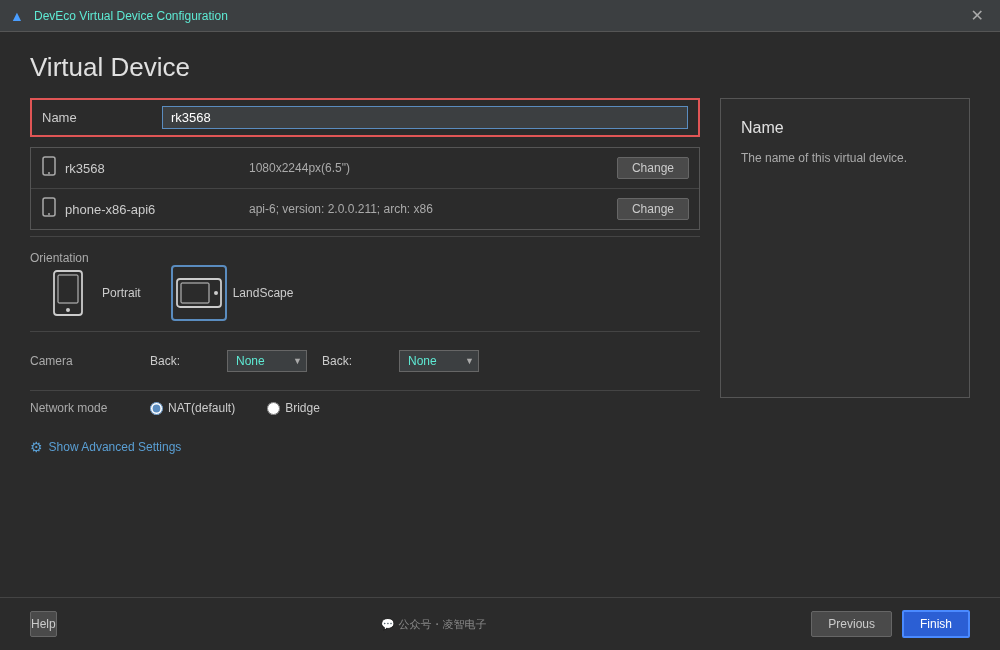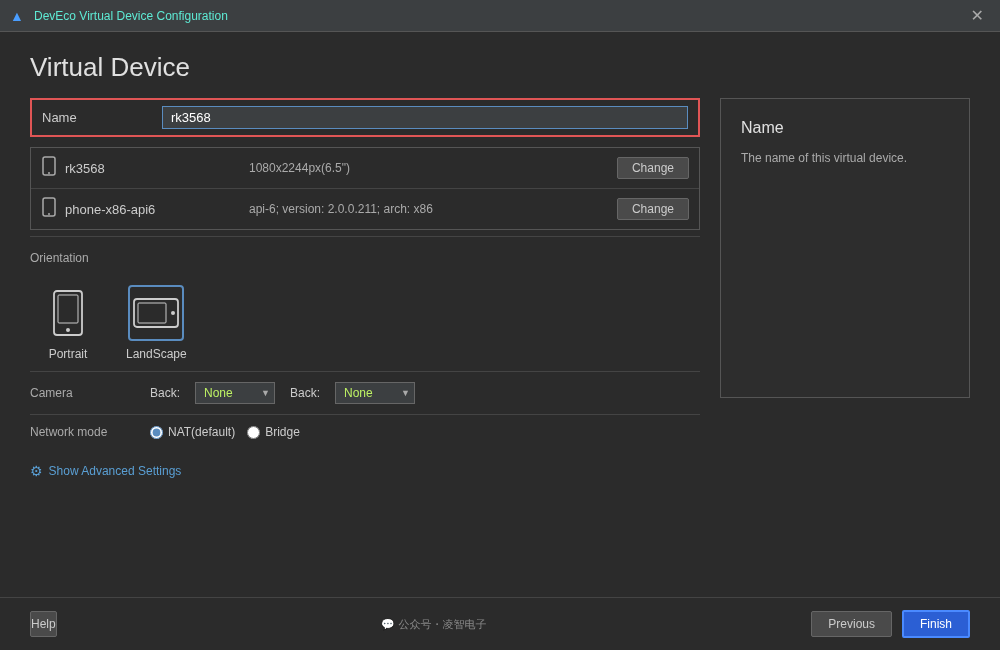--- a/index.html
+++ b/index.html
@@ -141,33 +141,33 @@
 
     
     .section {
       padding: 14px 10px 10px 0;
       border-top: 1px solid #444;
       margin-top: 6px;
     }
     .section-label {
       color: #aaaaaa;
       font-size: 12px;
-      margin-bottom: 20px;
+      margin-bottom: 0;
     }
 
     
     .orientation-options {
       display: flex;
       gap: 30px;
       align-items: center;
       margin-left: 10px;
     }
     .orientation-item {
       display: flex;
-      flex-direction: column;
+      flex-direction: row;
       align-items: center;
       gap: 6px;
       cursor: pointer;
     }
     .orientation-item.active .orient-icon-wrap {
       border: 2px solid #5a8cbf;
     }
     .orient-icon-wrap {
       width: 56px;
       height: 56px;
@@ -180,49 +180,50 @@
     .orient-label {
       font-size: 12px;
       color: #cccccc;
     }
 
     
     .camera-section {
       display: flex;
       align-items: center;
       gap: 0;
-      padding: 10px 0;
+      padding: 18px 0;
       border-top: 1px solid #444;
     }
     .camera-label {
       width: 120px;
       color: #aaaaaa;
       font-size: 12px;
     }
     .camera-controls {
       display: flex;
       align-items: center;
       gap: 15px;
     }
     .cam-label {
       color: #cccccc;
       font-size: 12px;
     }
     .cam-select {
       background: #3c3f41;
       border: 1px solid #666;
-      color: #bef264;
+      color: #5eead4;
       padding: 3px 8px;
       font-size: 12px;
       cursor: pointer;
       min-width: 80px;
       appearance: none;
       -webkit-appearance: none;
       padding-right: 22px;
       position: relative;
+      margin-left: 32px;
     }
     .select-wrapper {
       position: relative;
       display: inline-block;
     }
     .select-wrapper::after {
       content: '▼';
       position: absolute;
       right: 5px;
       top: 50%;
@@ -239,21 +240,21 @@
       padding: 10px 0;
       border-top: 1px solid #444;
     }
     .network-label {
       width: 120px;
       color: #aaaaaa;
       font-size: 12px;
     }
     .network-options {
       display: flex;
-      gap: 12px;
+      gap: 32px;
       align-items: center;
     }
     .radio-item {
       display: flex;
       align-items: center;
       gap: 5px;
       cursor: pointer;
     }
     .radio-item input[type="radio"] {
       accent-color: #5a8cbf;

